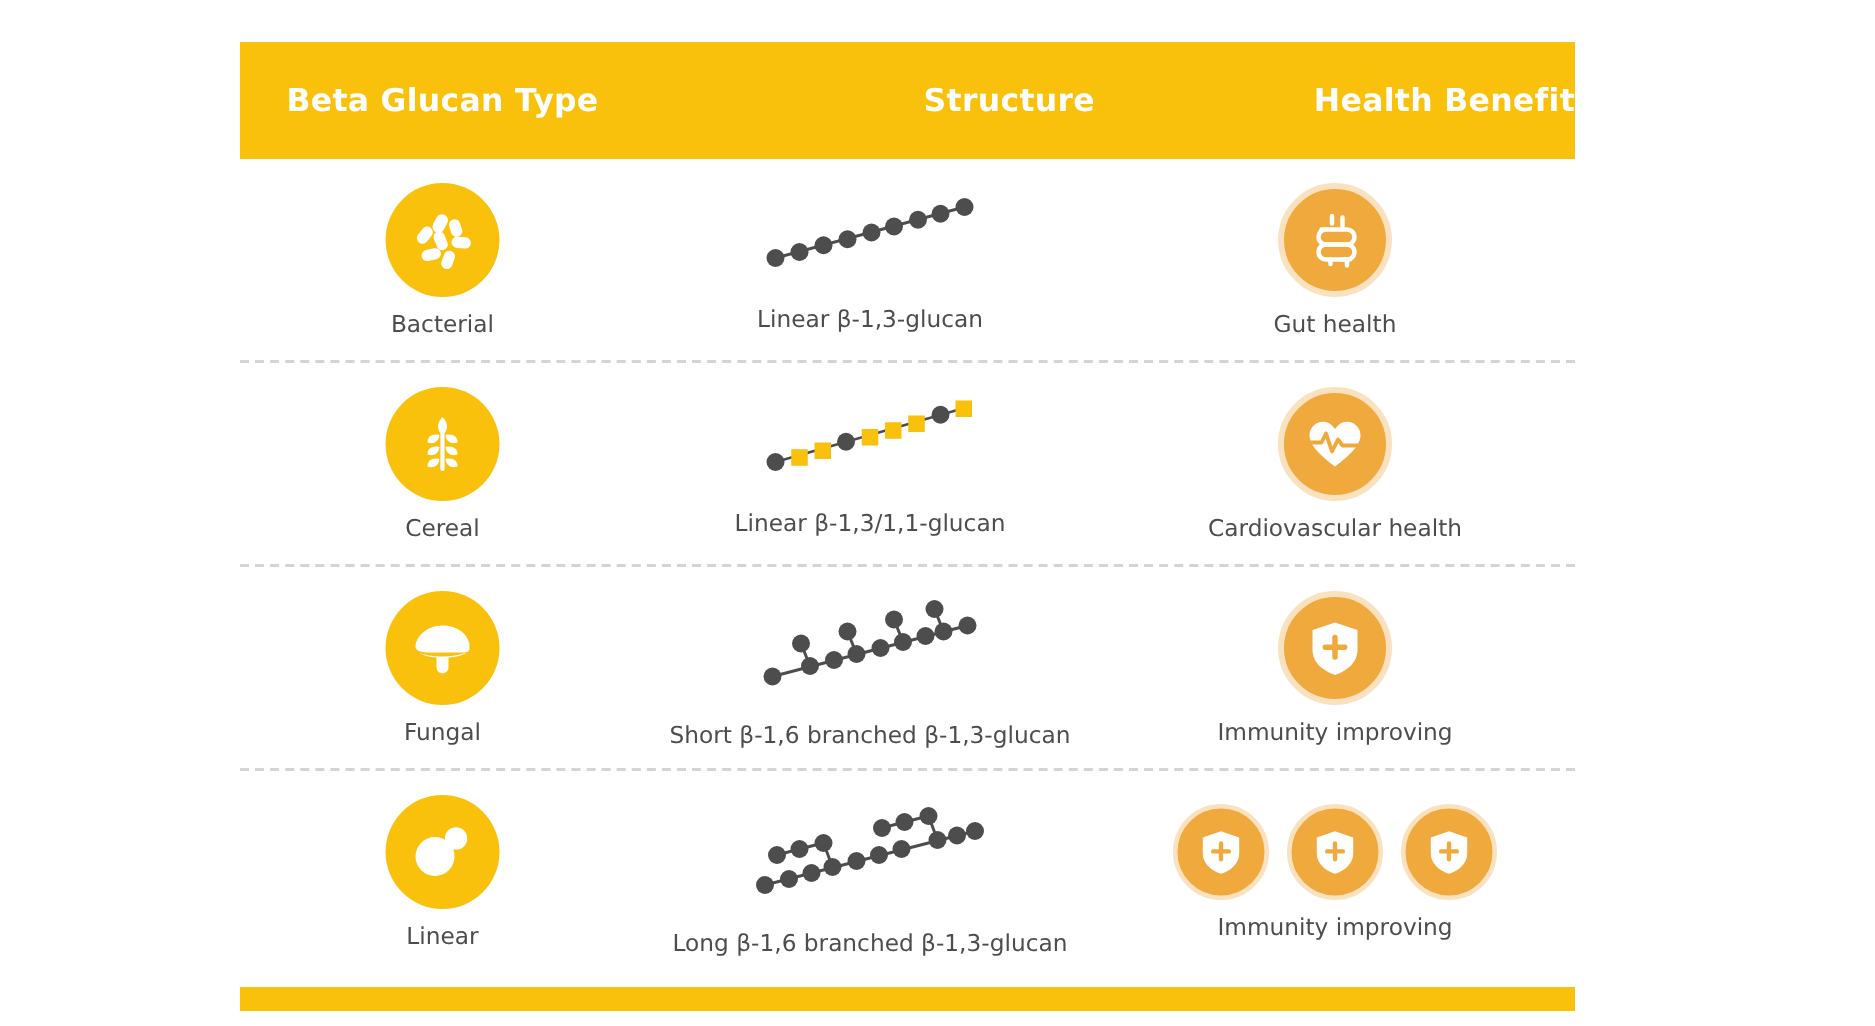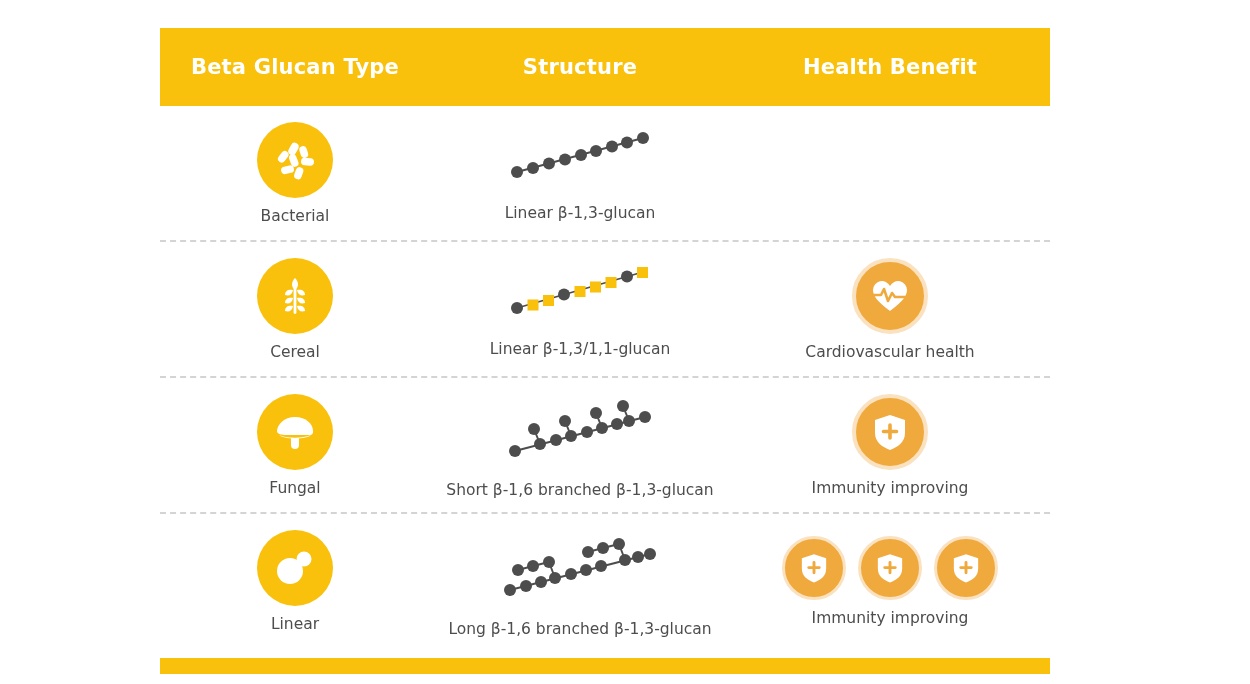--- a/index.html
+++ b/index.html
@@ -22,22 +22,22 @@
   }
 
   
   .table-header {
     display: flex;
     height: 78px;
     background: #f9c00c;
     align-items: center;
   }
   .col-type   { width: 270px; text-align: center; }
-  .col-struct { width: 300px; text-align: center; }
-  .col-benefit{ width: 320px; text-align: center; }
+  .col-struct { width: 300px; text-align: right; }
+  .col-benefit{ width: 320px; text-align: right; }
 
   .header-cell {
     color: #ffffff;
     font-size: 21px;
     font-weight: bold;
     letter-spacing: 0.2px;
     font-family: "DejaVu Sans", sans-serif;
     transform: scaleX(0.88);
   }
 
@@ -153,20 +153,37 @@
           <circle cx="76" cy="31" r="6"></circle>
           <circle cx="91" cy="27" r="6"></circle>
           <circle cx="107" cy="22.5" r="6"></circle>
           <circle cx="122" cy="18.5" r="6"></circle>
           <circle cx="138" cy="14" r="6"></circle>
         </g>
       </svg>
       <div class="caption struct-caption">Linear β-1,3-glucan</div>
     </div>
 
+    <div class="cell col-benefit">
+      <div class="benefit-group">
+        <div class="benefit-circle">
+          <svg width="44" height="44" viewBox="0 0 44 44">
+            <g fill="none" stroke="#ffffff" stroke-width="3" stroke-linecap="round">
+              <path d="M20 6 v5"></path>
+              <path d="M27 7 v6"></path>
+              <path d="M13 15 h17 a5 5 0 0 1 0 10 h-14 a5 5 0 0 0 0 10 h16"></path>
+              <path d="M16 15 a5 5 0 0 0 0 10 h14 a5 5 0 0 1 0 10 h-4"></path>
+              <path d="M30 35 v4"></path>
+              <path d="M19 35 v3"></path>
+            </g>
+          </svg>
+        </div>
+      </div>
+      <div class="caption">Gut health</div>
+    </div>
   </div>
 
   <div class="row">
 
     <div class="cell col-type">
       <div class="icon-circle">
         <svg width="46" height="46" viewBox="0 0 46 46">
           <g fill="#ffffff">
             <path d="M23 5 c-4 4 -4 9 0 12 c4 -3 4 -8 0 -12z"></path>
             <rect x="21.6" y="14" width="2.8" height="27" rx="1.4"></rect>

